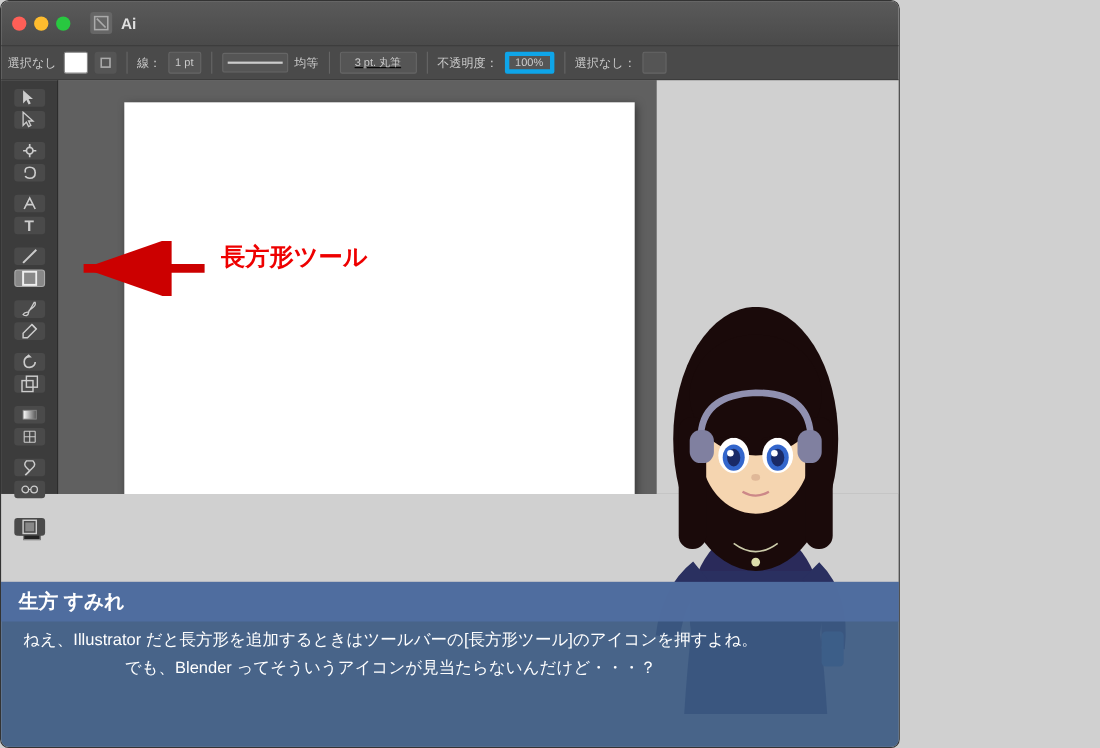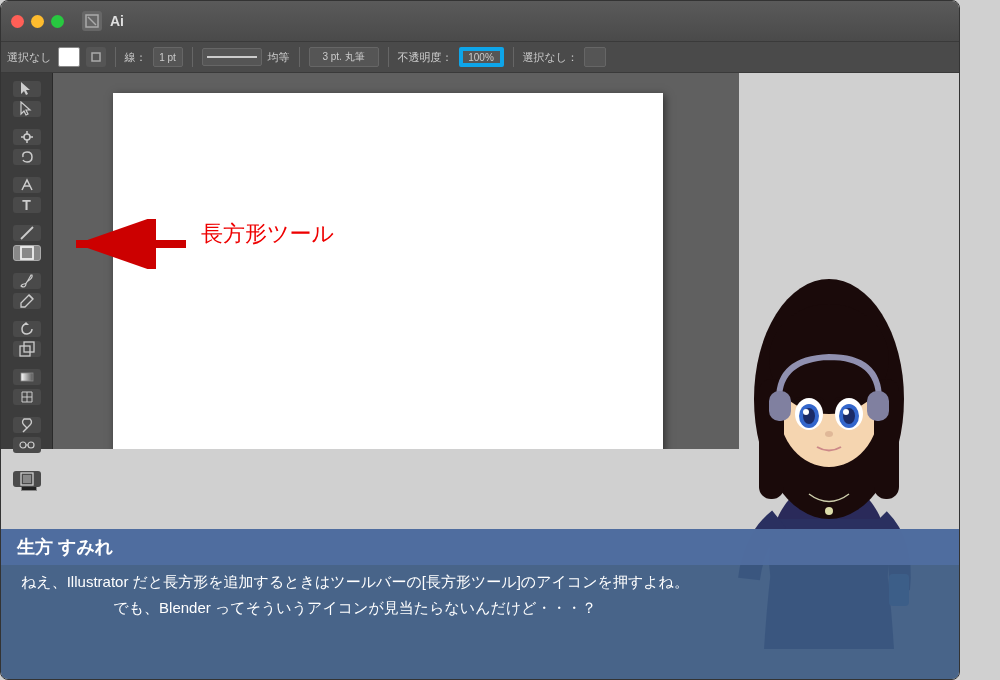--- a/index.html
+++ b/index.html
@@ -156,21 +156,21 @@
     }
     .artboard {
       width: 550px;
       height: 360px;
       background: white;
       box-shadow: 2px 2px 8px rgba(0,0,0,0.5);
       margin-left: 40px;
     }
     .annotation-text {
       font-size: 22px;
-      font-weight: normal;
+      font-weight: bold;
       color: #e00;
     }
 
     
     .right-panel {
       width: 220px;
       background: #d0d0d0;
     }
 
     
@@ -220,21 +220,21 @@
 
     
     .arrow-svg {
       position: absolute;
       top: 218px;
       left: 55px;
     }
 
     
     .window-wrapper {
-      width: 960px;
+      width: 818px;
       height: 680px;
       position: relative;
       border-radius: 8px;
       overflow: hidden;
       border: 1px solid #333;
     }
 
     .main-content {
       display: flex;
       height: 376px;
@@ -276,21 +276,21 @@
     <span class="toolbar-label">線：</span>
     <div style="background:#555;border:1px solid #666;width:30px;height:20px;border-radius:2px;display:flex;align-items:center;justify-content:center;">
       <span style="color:#ccc;font-size:10px;">1 pt</span>
     </div>
     <div class="toolbar-separator"></div>
     <div class="stroke-preview">
       <div class="stroke-line"></div>
     </div>
     <span class="toolbar-label">均等</span>
     <div class="toolbar-separator"></div>
-    <div style="background:#555;border:1px solid #666;width:70px;height:20px;border-radius:2px;display:flex;align-items:center;justify-content:center;">
+    <div style="background:#555;border:1px solid #666;width:70px;height:20px;border-radius:2px;display:flex;align-items:center;justify-content:center;text-decoration:underline;">
       <span style="color:#ccc;font-size:10px;">3 pt. 丸筆</span>
     </div>
     <div class="toolbar-separator"></div>
     <span class="toolbar-label">不透明度：</span>
     <div style="background:#555;border:4px solid #0ea5e9;width:45px;height:20px;border-radius:2px;display:flex;align-items:center;justify-content:center;">
       <span style="color:#ccc;font-size:10px;">100%</span>
     </div>
     <div class="toolbar-separator"></div>
     <span class="toolbar-label">選択なし：</span>
     <div style="background:#555;border:1px solid #666;width:22px;height:20px;border-radius:2px;"></div>

